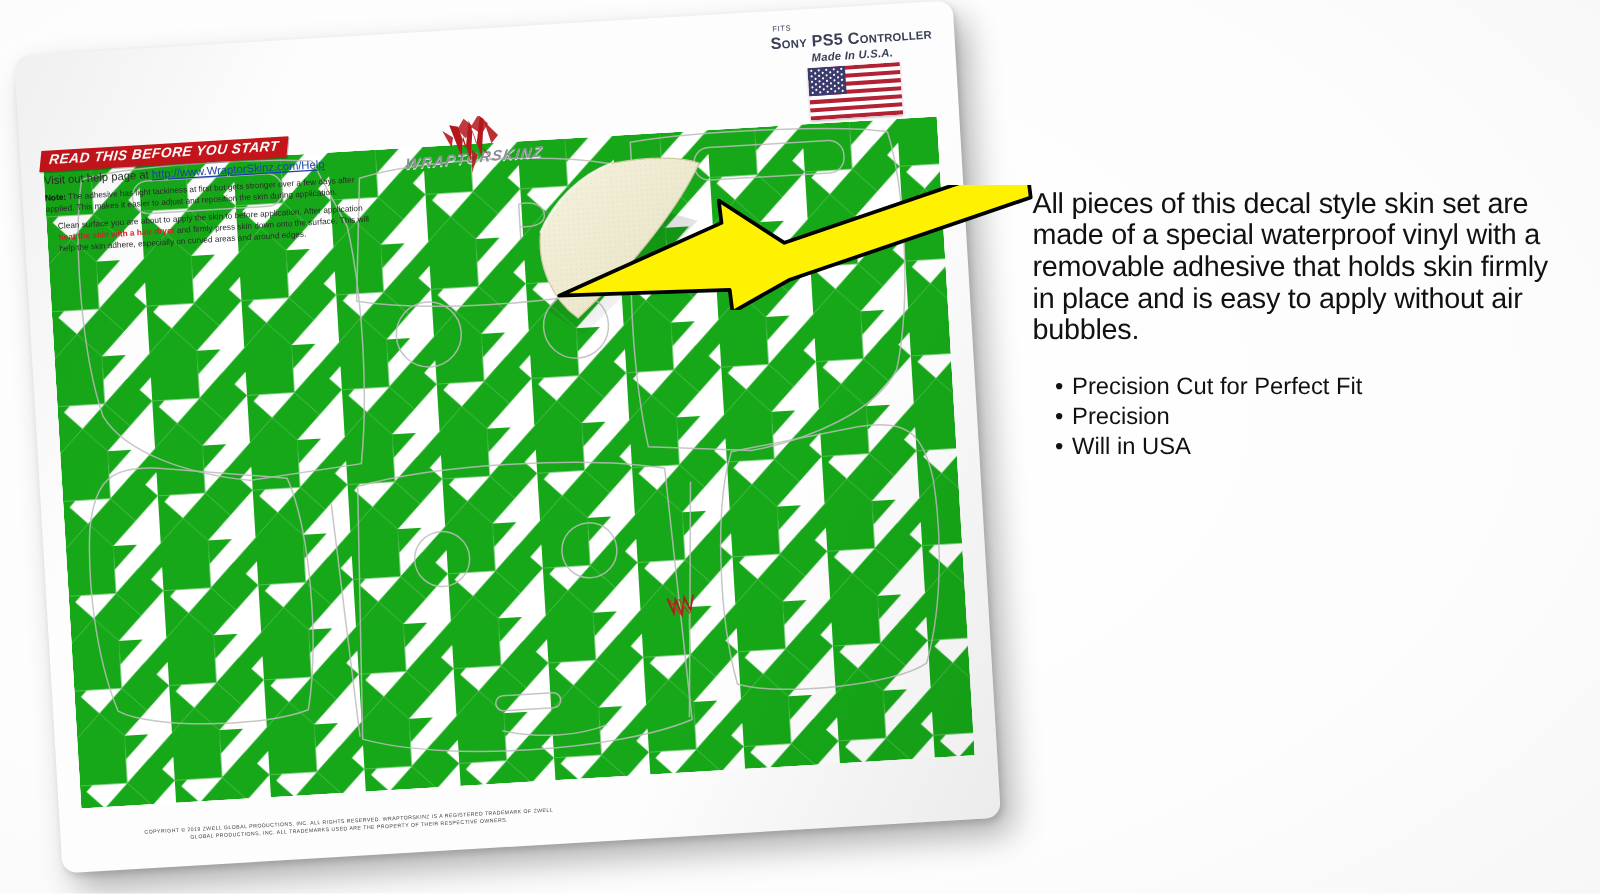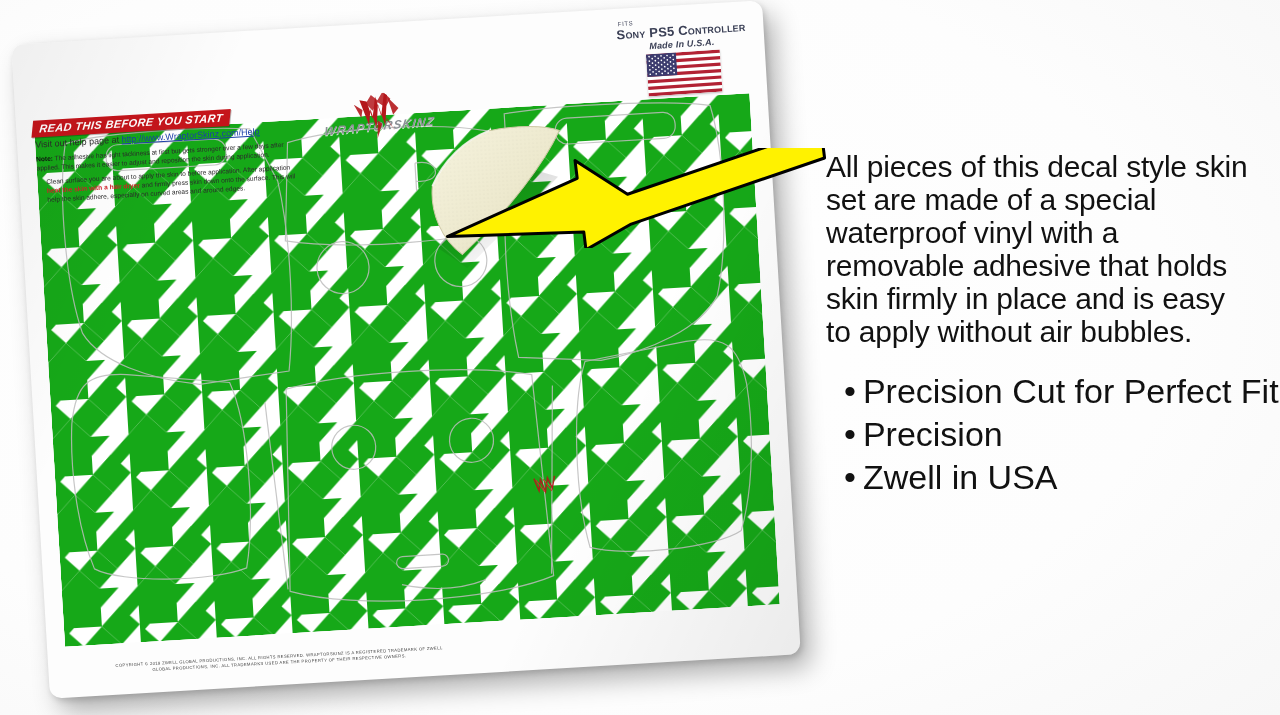--- a/index.html
+++ b/index.html
@@ -130,30 +130,30 @@
   #arrow{
     position:absolute; left:430px; top:148px; width:400px; height:100px;
   }
 
   
   #copy{
     position:absolute; left:826px; top:150px; width:430px;
     color:#111;
   }
   #copy .para{
-    font-size:30px;
+    font-size:23px;
     line-height:1.10;
     letter-spacing:-.2px;
     margin:0;
   }
   #copy ul{
     list-style:none; margin:22px 0 0 18px; padding:0;
   }
   #copy li{
-    font-size:34px;
+    font-size:19px;
     line-height:1.26;
     white-space:nowrap;
   }
   #copy li .b{margin-right:7px;}
 </style>
 </head>
 <body>
 
 <div id="stage">
 
@@ -367,17 +367,17 @@
         <path d="M14,66 L150,24 L150,6 L198,46 L398,4 L398,34 L198,76 L150,96 L150,78 Z" fill="#FFF200" stroke="#000000" stroke-width="3" stroke-linejoin="round"></path>
       </g>
     </svg>
   </div>
 
   <div id="copy">
     <p class="para">All pieces of this decal style skin set are made of a special waterproof vinyl with a removable adhesive that holds skin firmly in place and is easy to apply without air bubbles.</p>
     <ul>
       <li><span class="b">•</span><span>Precision Cut for Perfect Fit</span></li>
       <li><span class="b">•</span><span>Precision</span></li>
-      <li><span class="b">•</span><span>Zwell in USA</span></li>
+      <li><span class="b">•</span><span>Will in USA</span></li>
     </ul>
   </div>
 
 </div>
 
 </body></html>

